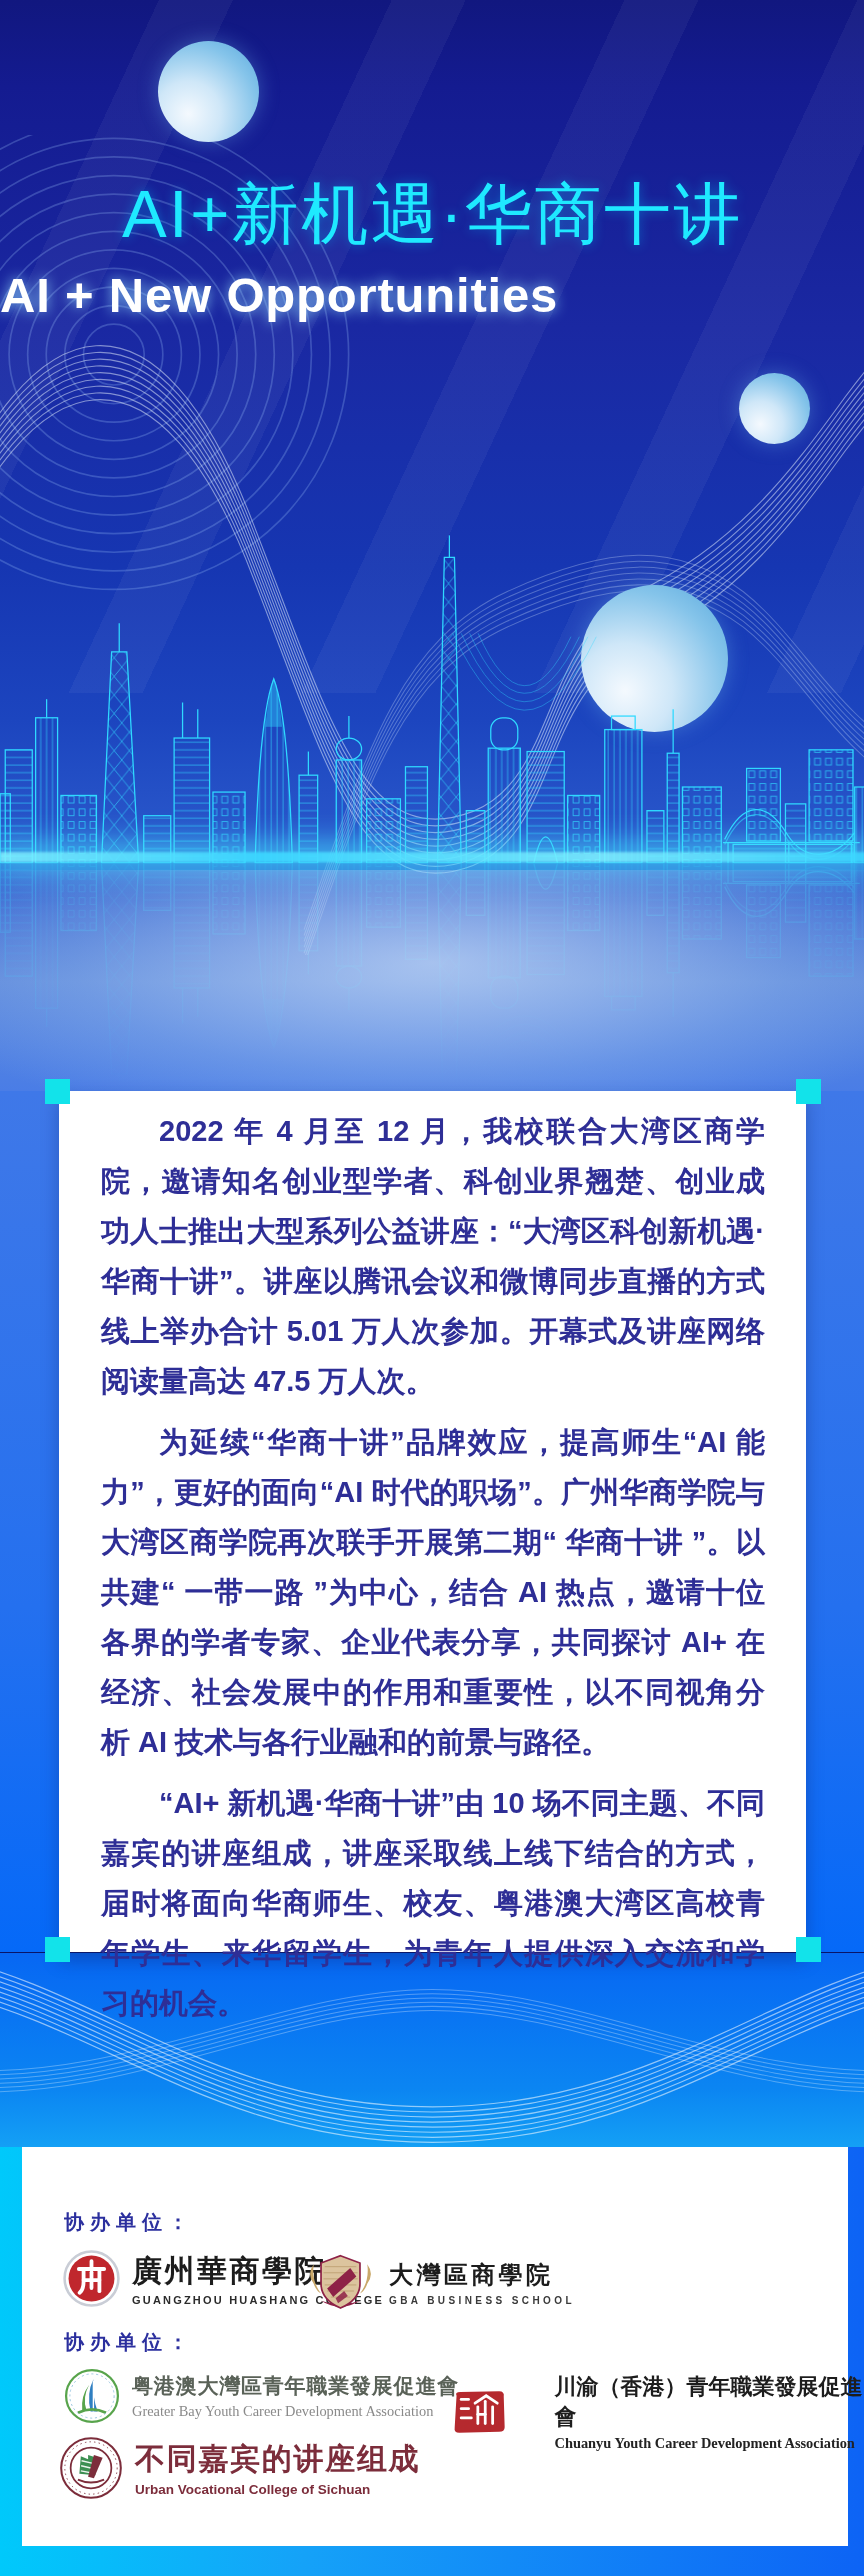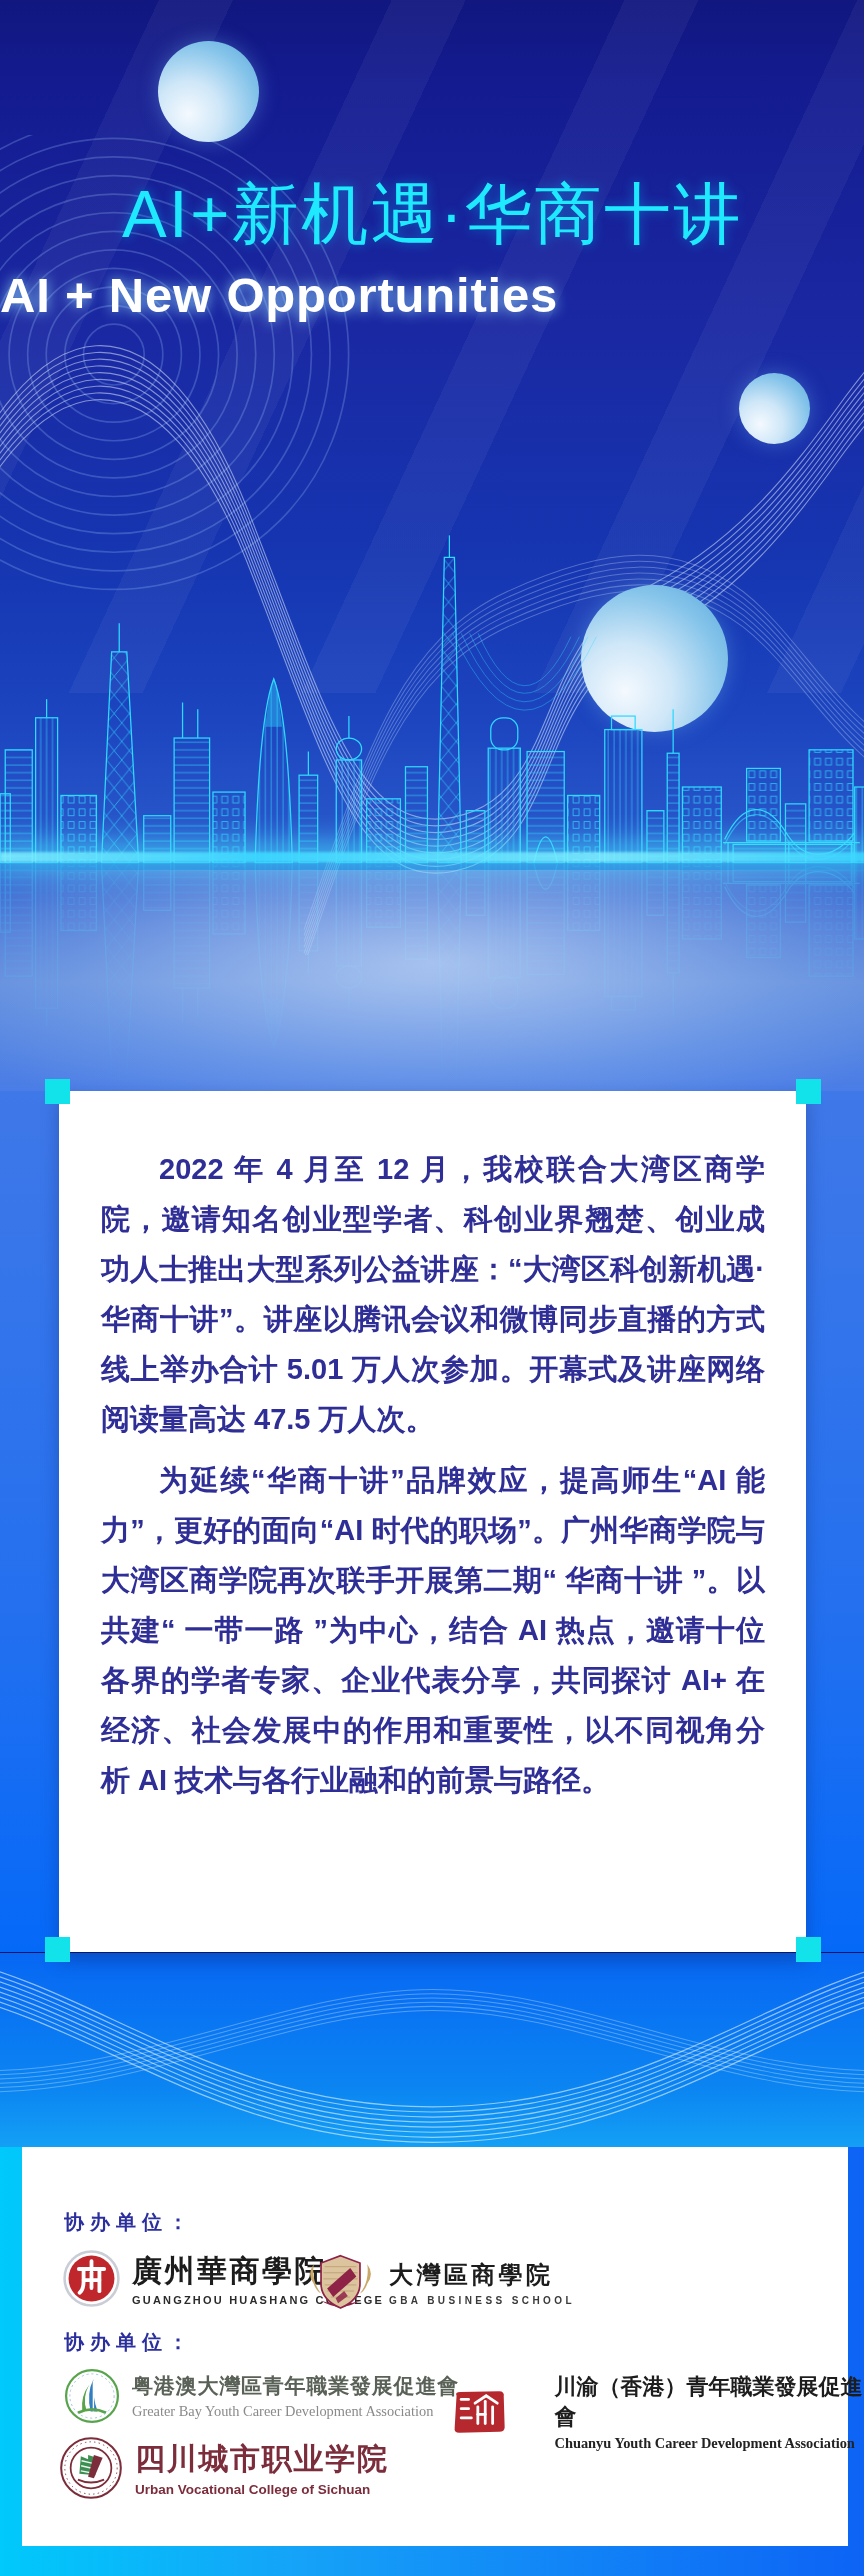--- a/index.html
+++ b/index.html
@@ -46,21 +46,21 @@
   .title-cn{left:0;top:169px;width:865px;text-align:center;
     font-size:67px;font-weight:400;letter-spacing:2.5px;color:#1fe9ff;
     text-shadow:0 0 12px rgba(0,190,255,.45);}
   .title-en{left:0;top:267px;width:865px;
     font-size:49px;font-weight:800;letter-spacing:0.8px;color:#ffffff;
     text-shadow:0 0 13.5px rgba(150,225,255,.85);}
 
   
   .card{left:59px;top:1091px;width:747px;height:861px;background:#ffffff;border-radius:5px;
     box-shadow:0 8.4px 17px rgba(15,35,110,.35);box-sizing:border-box;
-    padding:53px 41px 0 42px;}
+    padding:15px 41px 0 42px;}
   .card p{margin:0 0 11px 0;text-indent:2em;text-align:justify;
     font-size:29px;line-height:50px;font-weight:700;color:#2e2e96;
     font-family:"Liberation Sans","DejaVu Sans",sans-serif;}
   .sq{width:25px;height:25px;background:#12e3ea;}
   .sq.tl{left:45px;top:1079px;} .sq.tr{left:796px;top:1079px;}
   .sq.bl{left:45px;top:1937px;} .sq.br{left:796px;top:1937px;}
 
   
   .panel{left:22px;top:2147px;width:826px;height:399px;background:#ffffff;}
   .org-label{font-size:20px;font-weight:800;letter-spacing:6px;color:#2b2f9e;}
@@ -211,20 +211,21 @@
     <use href="#cityg"></use>
   </svg>
   <div class="abs reflect-glow"></div>
 
   <div class="abs title-cn">AI+新机遇·华商十讲</div>
   <div class="abs title-en">AI + New Opportunities</div>
 
   <div class="abs card">
     <p>2022 年 4 月至 12 月，我校联合大湾区商学院，邀请知名创业型学者、科创业界翘楚、创业成功人士推出大型系列公益讲座：“大湾区科创新机遇·华商十讲”。讲座以腾讯会议和微博同步直播的方式线上举办合计 5.01 万人次参加。开幕式及讲座网络阅读量高达 47.5 万人次。</p>
     <p>为延续“华商十讲”品牌效应，提高师生“AI 能力”，更好的面向“AI 时代的职场”。广州华商学院与大湾区商学院再次联手开展第二期“ 华商十讲 ”。以共建“ 一带一路 ”为中心，结合 AI 热点，邀请十位各界的学者专家、企业代表分享，共同探讨 AI+ 在经济、社会发展中的作用和重要性，以不同视角分析 AI 技术与各行业融和的前景与路径。</p>
+    <p>“AI+ 新机遇·华商十讲”由 10 场不同主题、不同嘉宾的讲座组成，讲座采取线上线下结合的方式，届时将面向华商师生、校友、粤港澳大湾区高校青年学生、来华留学生，为青年人提供深入交流和学习的机会。</p>
   </div>
   <div class="abs sq tl"></div>
   <div class="abs sq tr"></div>
   <div class="abs sq bl"></div>
   <div class="abs sq br"></div>
 
   <svg class="abs deco botwaves" width="865" height="207" viewBox="0 0 1024 245">
     <defs>
       <path id="bw1" d="M -60 35 C 120 75, 260 212, 512 212 C 764 212, 904 75, 1084 35" fill="none" stroke="rgba(255,255,255,0.55)" stroke-width="1.4"></path>
       <path id="bw2" d="M -60 150 C 150 165, 330 55, 512 55 C 694 55, 874 165, 1084 150" fill="none" stroke="rgba(255,255,255,0.3)" stroke-width="1.2"></path>
@@ -330,19 +331,19 @@
       <circle cx="22" cy="22" r="14" fill="none" stroke="#7c2d3b" stroke-width="1.2"></circle>
       <circle cx="22" cy="22" r="18" fill="none" stroke="#7c2d3b" stroke-width=".6" stroke-dasharray="1 2.2"></circle>
       <path d="M14 26 L15 14 L20 16 V13 L26 15 L25 27 Z" fill="#3c8f52"></path>
       <g stroke="#ffffff" stroke-width="1" opacity=".9">
           <path d="M15.5 17 L24 19 M15.2 20.5 L24 22.5 M15 24 L24.5 25.8"></path>
         </g>
       <path d="M24 13 L30 15 L24 29 L20 28 Z" fill="#7c2d3b"></path>
       <path d="M13 30 Q22 34 31 30" stroke="#7c2d3b" stroke-width="1.4" fill="none"></path>
     </svg>
     <div class="org-text">
-      <div class="cn-sc">四川城市职业学院</div>
+      <div class="cn-sc">不同嘉宾的讲座组成</div>
       <div class="en-sc">Urban Vocational College of Sichuan</div>
     </div>
   </div>
 
 </div>
 
 
 </body></html>

